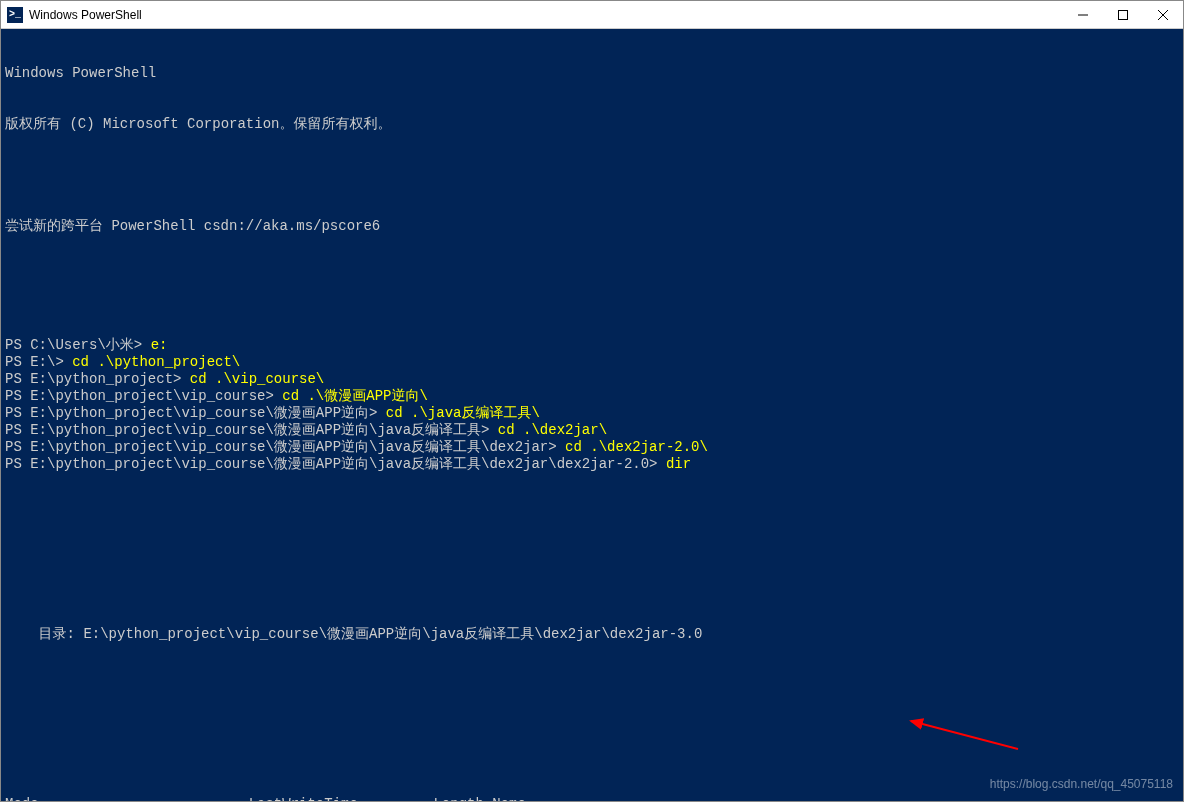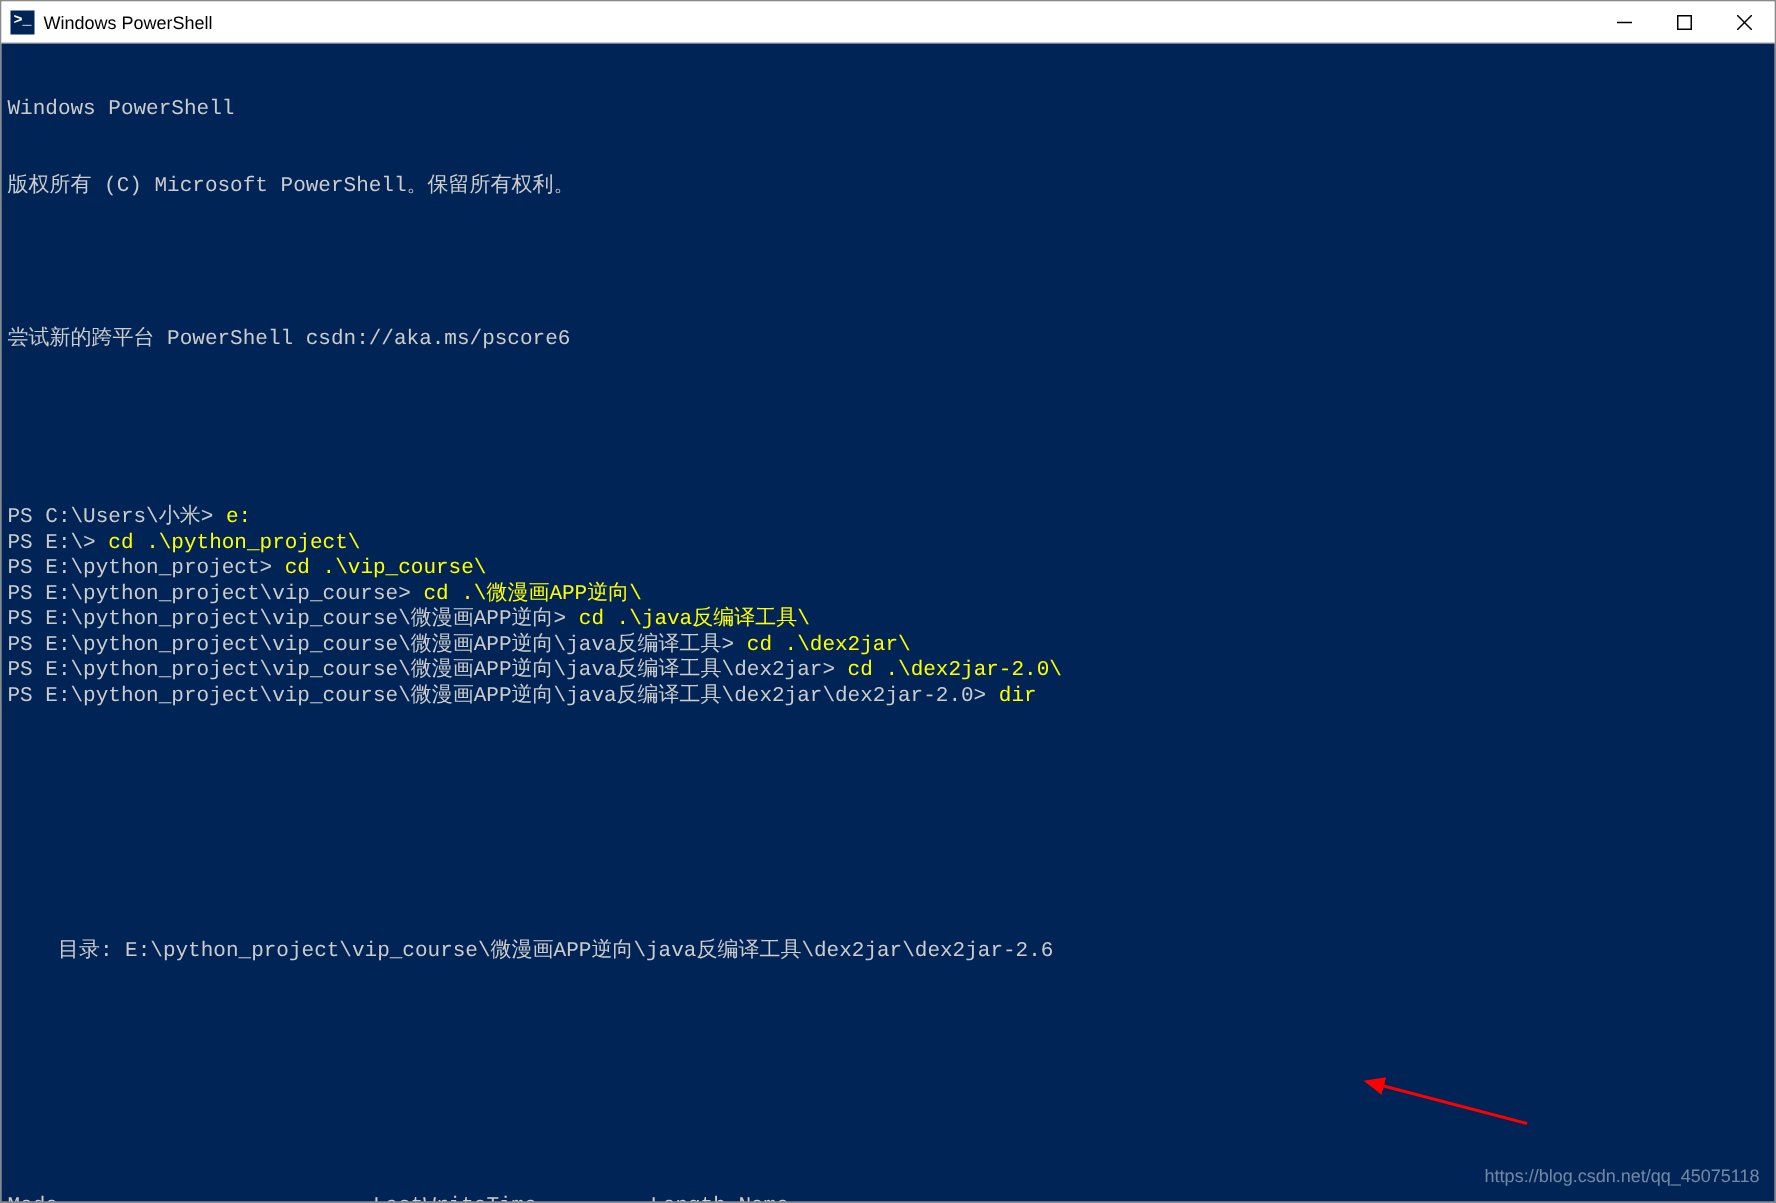--- a/index.html
+++ b/index.html
@@ -40,30 +40,30 @@
         <svg width="10" height="10">
             <line x1="0" y1="0" x2="10" y2="10" stroke="#000" stroke-width="1"></line>
             <line x1="10" y1="0" x2="0" y2="10" stroke="#000" stroke-width="1"></line>
           </svg>
       </div>
     </div>
   </div>
 
   <div class="terminal">
     <div class="line"><span class="gray">Windows PowerShell</span></div>
-    <div class="line"><span class="gray">版权所有 (C) Microsoft PowerShell。保留所有权利。</span></div>
+    <div class="line"><span class="gray">版权所有 (C) Microsoft Corporation。保留所有权利。</span></div>
     <div class="line"></div>
     <div class="line"><span class="gray">尝试新的跨平台 PowerShell csdn://aka.ms/pscore6</span></div>
     <div class="line"></div>
 
     <div id="prompts"><div class="line"><span class="gray">PS C:\Users\小米&gt; </span><span class="yellow">e:</span></div><div class="line"><span class="gray">PS E:\&gt; </span><span class="yellow">cd .\python_project\</span></div><div class="line"><span class="gray">PS E:\python_project&gt; </span><span class="yellow">cd .\vip_course\</span></div><div class="line"><span class="gray">PS E:\python_project\vip_course&gt; </span><span class="yellow">cd .\微漫画APP逆向\</span></div><div class="line"><span class="gray">PS E:\python_project\vip_course\微漫画APP逆向&gt; </span><span class="yellow">cd .\java反编译工具\</span></div><div class="line"><span class="gray">PS E:\python_project\vip_course\微漫画APP逆向\java反编译工具&gt; </span><span class="yellow">cd .\dex2jar\</span></div><div class="line"><span class="gray">PS E:\python_project\vip_course\微漫画APP逆向\java反编译工具\dex2jar&gt; </span><span class="yellow">cd .\dex2jar-2.0\</span></div><div class="line"><span class="gray">PS E:\python_project\vip_course\微漫画APP逆向\java反编译工具\dex2jar\dex2jar-2.0&gt; </span><span class="yellow">dir</span></div></div>
 
     <div class="line"></div>
     <div class="line"></div>
-    <div class="line"><span class="gray">    目录: E:\python_project\vip_course\微漫画APP逆向\java反编译工具\dex2jar\dex2jar-2.6</span></div>
+    <div class="line"><span class="gray">    目录: E:\python_project\vip_course\微漫画APP逆向\java反编译工具\dex2jar\dex2jar-3.0</span></div>
     <div class="line"></div>
     <div class="line"></div>
 
     <div id="dirlist" class="gray"><div class="line">Mode                         LastWriteTime         Length Name</div></div>
 
     
     
 
     
     

